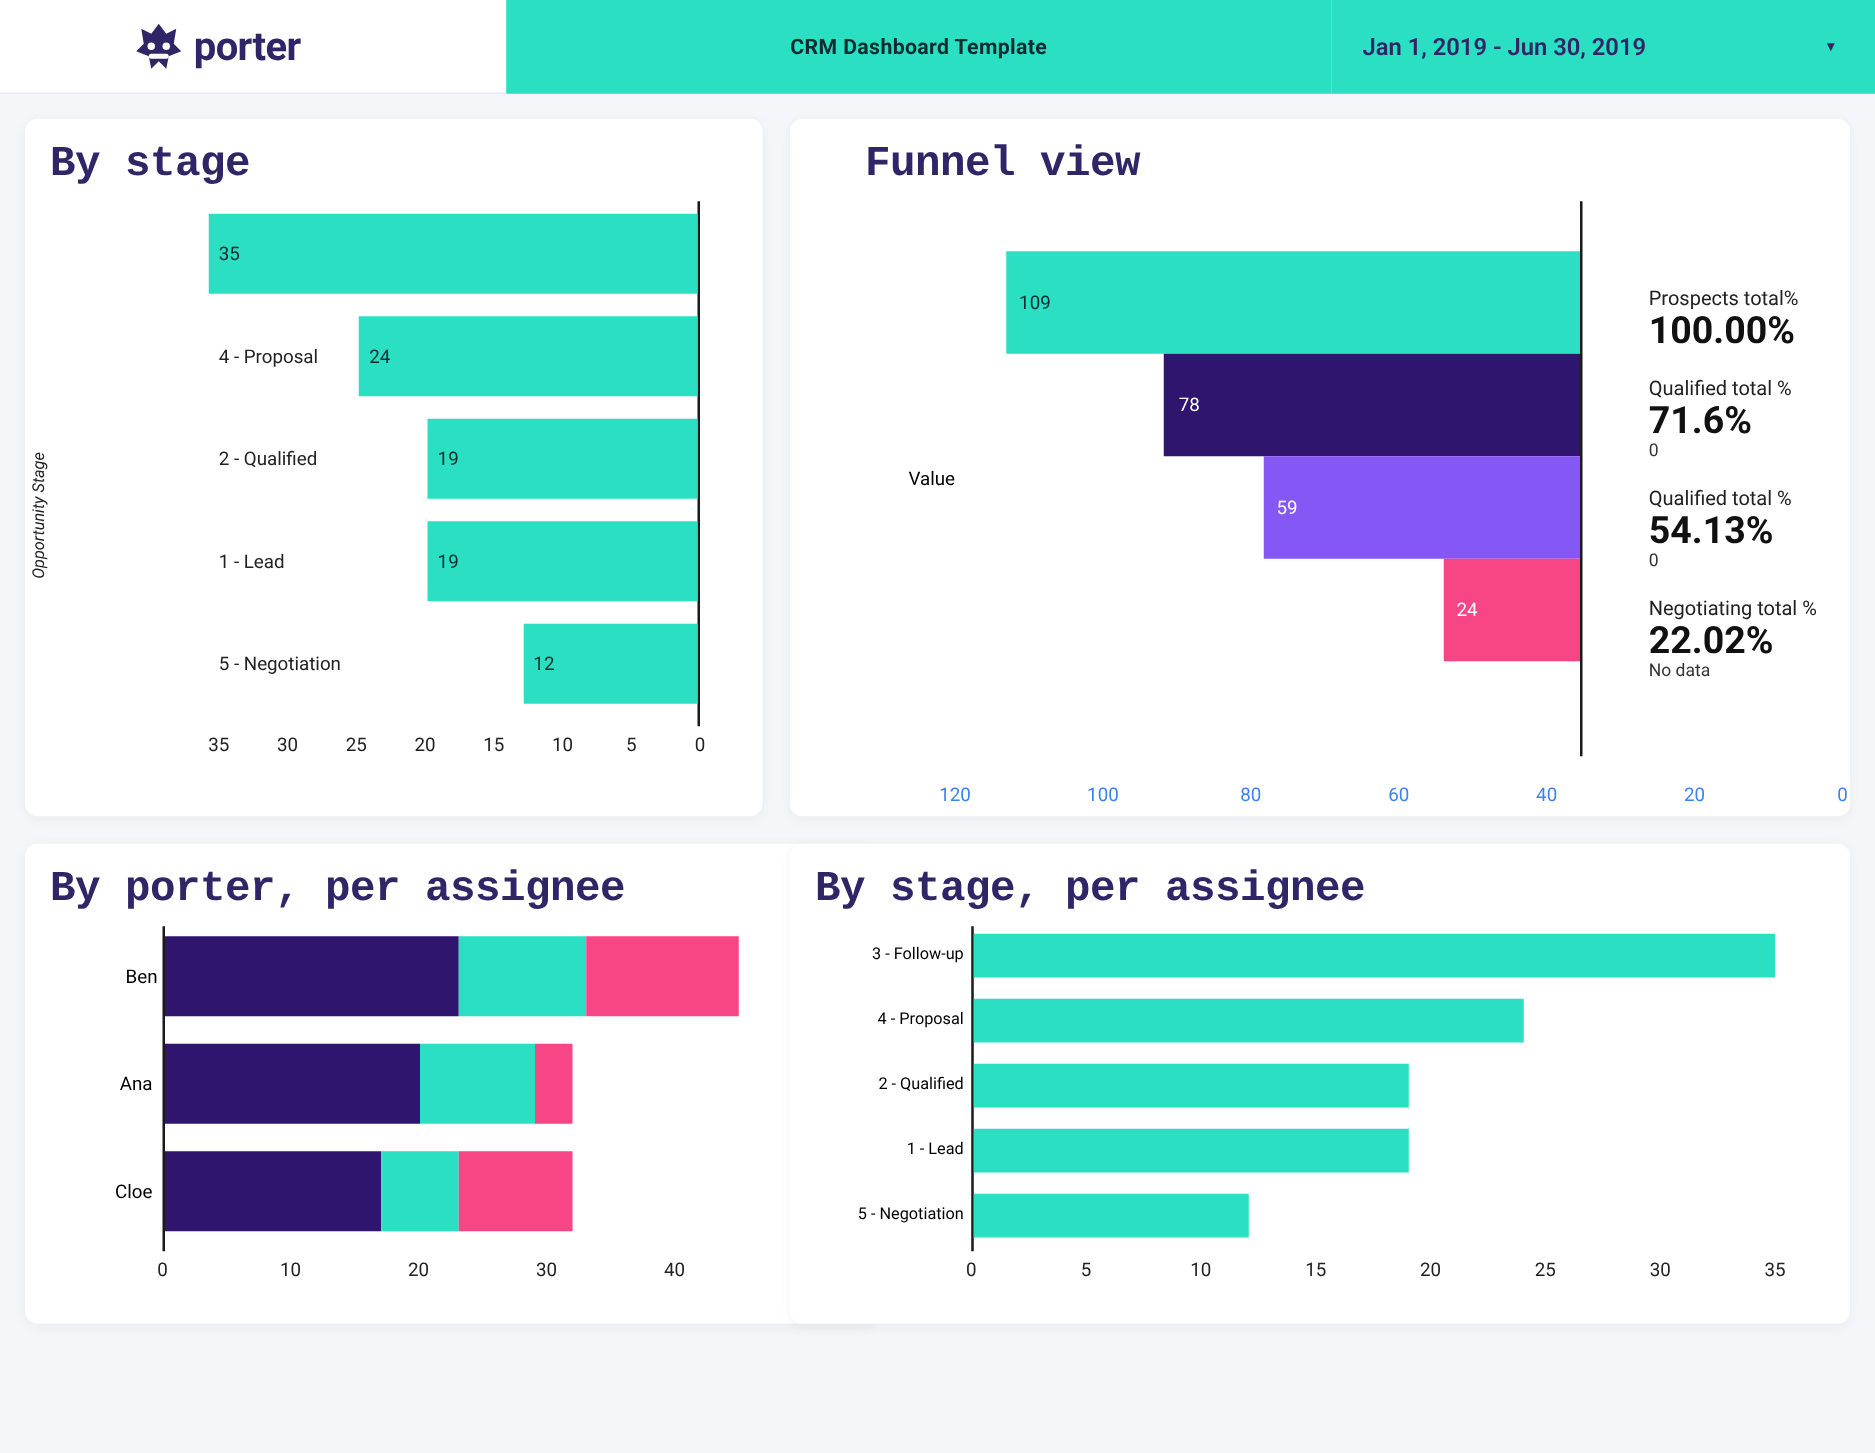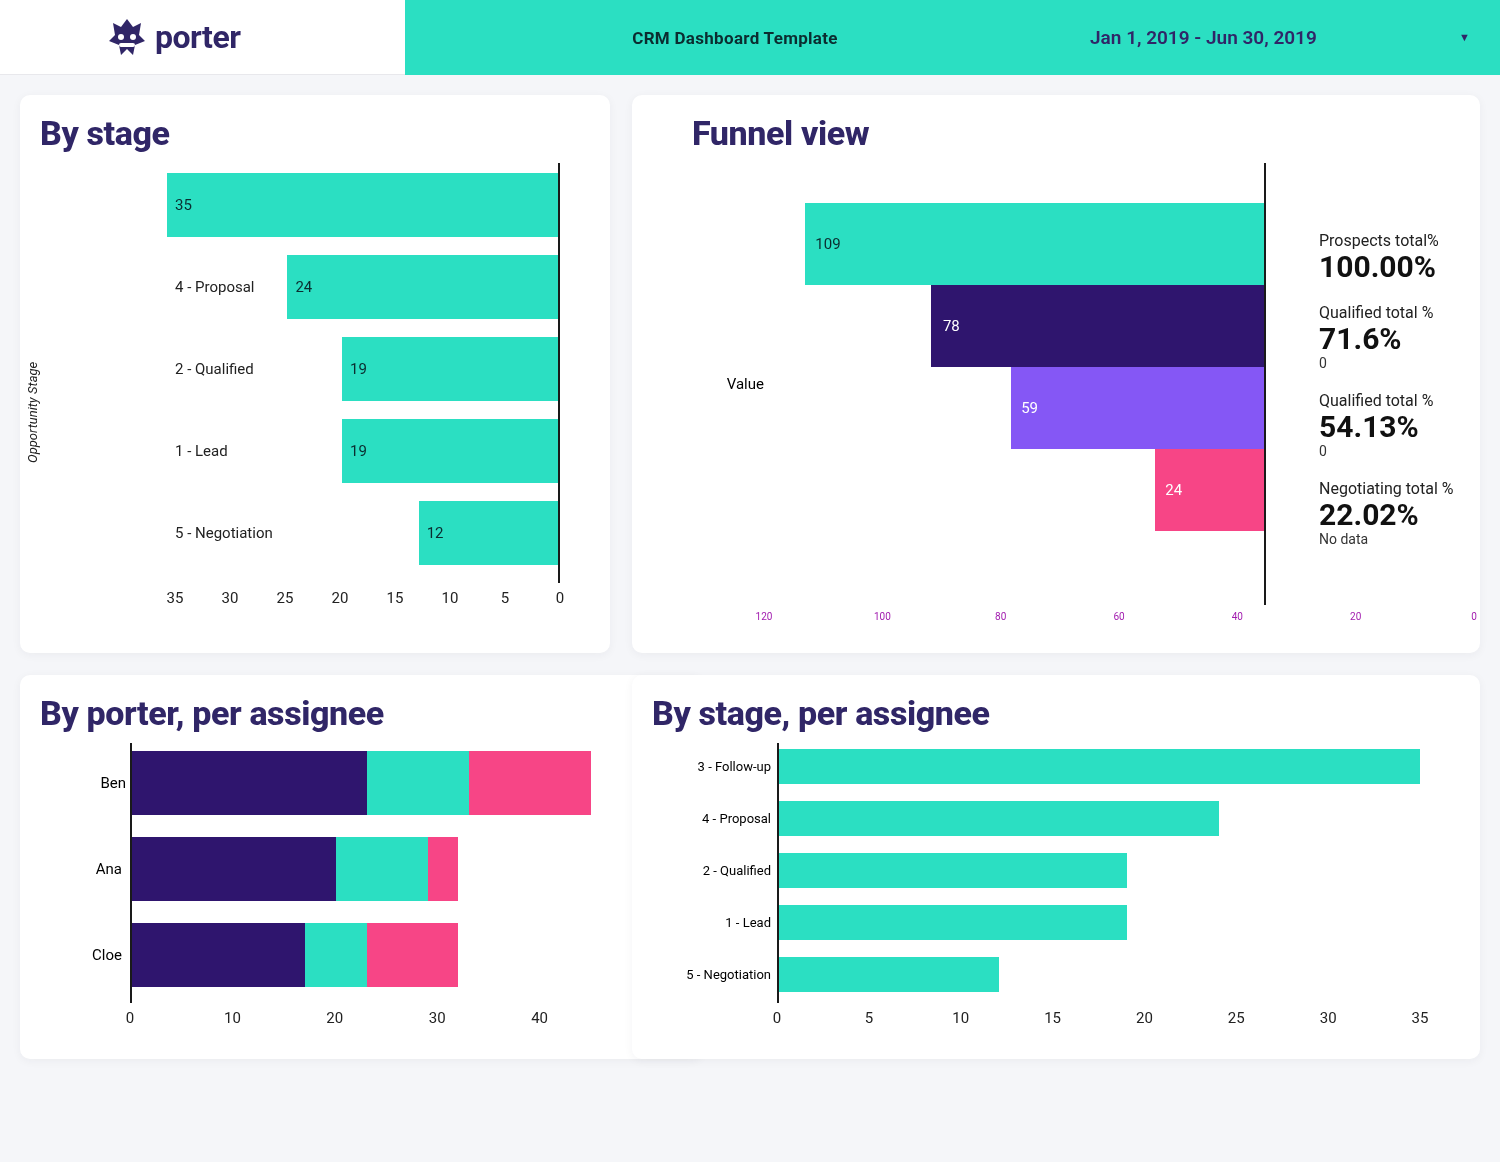--- a/index.html
+++ b/index.html
@@ -18,40 +18,40 @@
     .brand-area .wordmark{margin-left:6px;font-size:32px;font-weight:700;color:var(--navy);letter-spacing:-.5px;}
     .title-area{flex:0 0 660px;background:var(--teal);display:flex;align-items:center;justify-content:center;}
     .title-area span{font-weight:700;color:#0b2d30;font-size:17px;letter-spacing:.3px;}
     .date-area{flex:1;background:var(--teal);display:flex;align-items:center;justify-content:space-between;padding:0 30px 0 25px;cursor:pointer;gap:32px;}
     .date-area span{color:var(--navy);font-size:19px;font-weight:600;}
     .date-area .chev{color:var(--navy);font-size:11px;}
 
   .grid{padding:20px;display:grid;grid-template-columns: 590px auto auto;grid-template-rows:auto auto;gap:22px;}
 
   .card{background:#fff;border-radius:10px;box-shadow:0 2px 10px rgba(30,30,60,.05);padding:18px 20px 24px;position:relative;}
-    .card h2{margin:0 0 10px 0;color:var(--navy);font-size:34px;font-weight:800;letter-spacing:-.4px;}
+    .card h2{margin:0 0 10px 0;color:var(--navy);font-size:34px;font-weight:800;letter-spacing:-.4px;font-family:Liberation Mono, monospace;}
 
   
   #cardA{grid-column:1;grid-row:1;height:558px;box-sizing:border-box;}
   .axis-y-label{position:absolute;left:12px;top:66%;transform:translateY(-50%) rotate(-90deg);transform-origin:left center;font-size:13px;font-style:italic;color:#222;}
   .hbars{position:relative;margin-left:135px;margin-right:30px;height:420px;border-right:2px solid #1a1a1a;}
   .hbar{position:absolute;height:64px;background:var(--teal);display:flex;align-items:center;padding-left:8px;color:#0b2d30;font-size:15px;}
   .hbar-label{position:absolute;right:100%;margin-right:12px;font-size:15px;color:#222;white-space:nowrap;text-align:right;}
   .axis-x{position:relative;margin-left:135px;margin-right:30px;height:24px;}
   .axis-x span{position:absolute;top:6px;font-size:15px;color:#222;transform:translateX(-50%);}
 
   
   #cardB{grid-column:2 / span 2;grid-row:1;height:558px;box-sizing:border-box;padding-right:0;display:flex;flex-direction:column;}
   #cardB .fv-body{flex:1;display:flex;}
   .fv-left{flex:0 0 112px;display:flex;align-items:center;justify-content:flex-end;padding-right:6px;font-size:15px;}
   .fv-plot{flex:1;position:relative;margin-right:6px;}
   .fv-bars{position:absolute;inset:0;border-right:2px solid #1a1a1a;}
   .fv-bar{position:absolute;height:82px;display:flex;align-items:center;padding-left:10px;color:#fff;font-size:15px;}
   .fv-x{position:relative;height:24px;margin-left:112px;margin-right:6px;}
-  .fv-x span{position:absolute;top:6px;font-size:10px;color:#a21caf;transform:translateX(-50%);}
+  .fv-x span{position:absolute;top:22px;font-size:15px;color:#3b82f6;transform:translateX(-50%);}
   .fv-side{flex:0 0 186px;padding:68px 10px 0 12px;color:#222;}
   .fv-kpi{margin-bottom:20px;margin-left:35px;}
   .fv-kpi .lbl{font-size:16px;color:#222;}
   .fv-kpi .val{font-size:30px;font-weight:700;color:#111;line-height:1.1;}
   .fv-kpi .sub{font-size:14px;color:#333;}
 
   
   #cardC{grid-column:1;grid-row:2;width:682px;height:384px;box-sizing:border-box;}
   .cbars{position:relative;margin-left:90px;margin-right:40px;height:260px;border-left:2px solid #1a1a1a;}
   .crow{position:absolute;left:0;height:64px;display:flex;align-items:stretch;}

